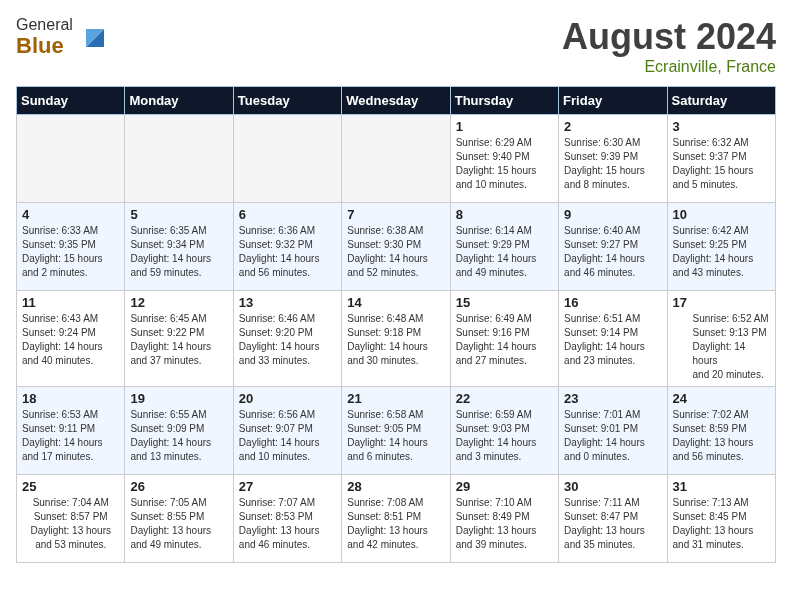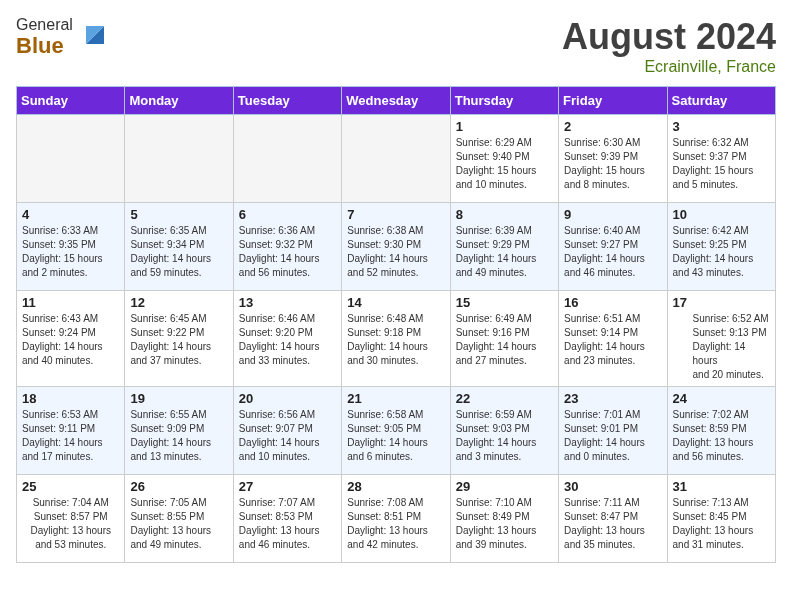--- a/index.html
+++ b/index.html
@@ -68,29 +68,29 @@
       font-size: 10px;
       line-height: 1.4;
       color: #333;
     }
     tr:nth-child(even) td:not(.empty) {
       background: #f0f6ff;
     }
     tr:nth-child(odd) td:not(.empty) {
       background: #fff;
     }
-    thead tr th { background-color: #6d28d9; }
+    thead tr th { background-color: #0f172a; }
   </style>
 </head>
 <body>
 
 <div class="header">
   <div class="logo">
     <div>
-      <div style="display:flex;align-items:flex-start;">
+      <div style="display:flex;align-items:center;">
         <div style="line-height:1.1">
           <span class="logo-general">General</span><br>
           <span class="logo-blue" style="font-size:22px;font-weight:bold;">Blue</span>
         </div>
         <svg width="36" height="36" viewBox="0 0 36 36" style="margin-left:3px;">
           <polygon points="10,28 28,10 28,28" fill="#2a6db5"></polygon>
           <polygon points="10,28 28,10 10,10" fill="#5ba3e0"></polygon>
         </svg>
       </div>
     </div>
@@ -165,21 +165,21 @@
         </td>
         <td>
           <div class="day-num">7</div>
           <div class="day-info" style="white-space: pre-line;">Sunrise: 6:38 AM
 Sunset: 9:30 PM
 Daylight: 14 hours
 and 52 minutes.</div>
         </td>
         <td>
           <div class="day-num">8</div>
-          <div class="day-info" style="white-space: pre-line;">Sunrise: 6:39 AM
+          <div class="day-info" style="white-space: pre-line;">Sunrise: 6:14 AM
 Sunset: 9:29 PM
 Daylight: 14 hours
 and 49 minutes.</div>
         </td>
         <td>
           <div class="day-num">9</div>
           <div class="day-info" style="white-space: pre-line;">Sunrise: 6:40 AM
 Sunset: 9:27 PM
 Daylight: 14 hours
 and 46 minutes.</div>

